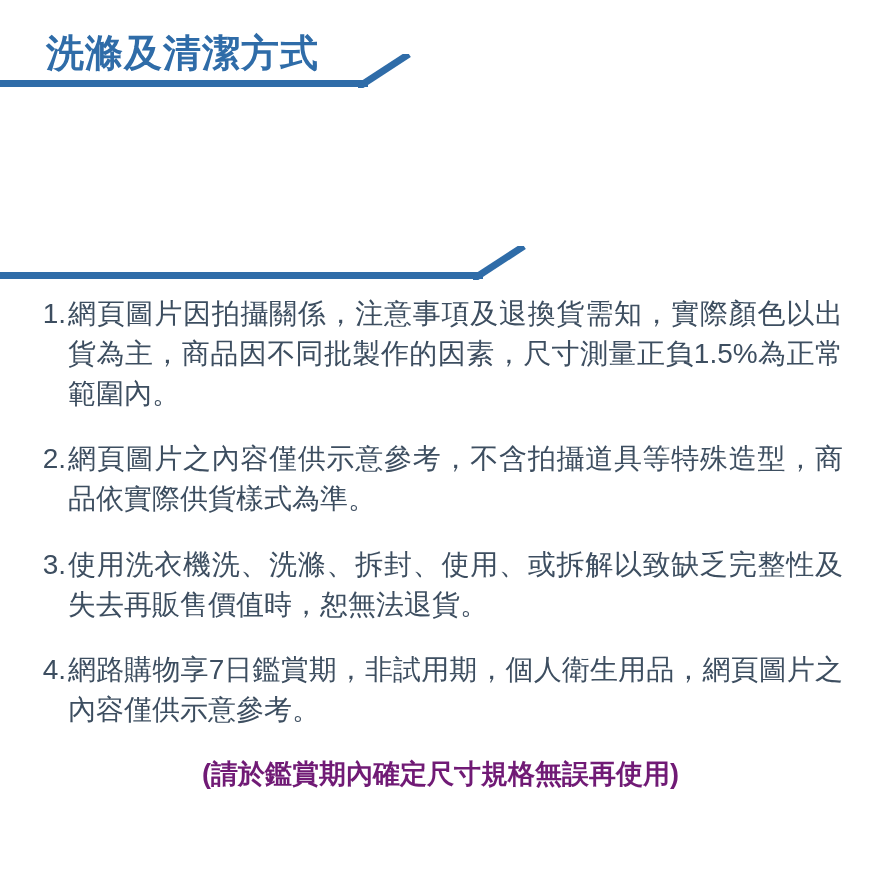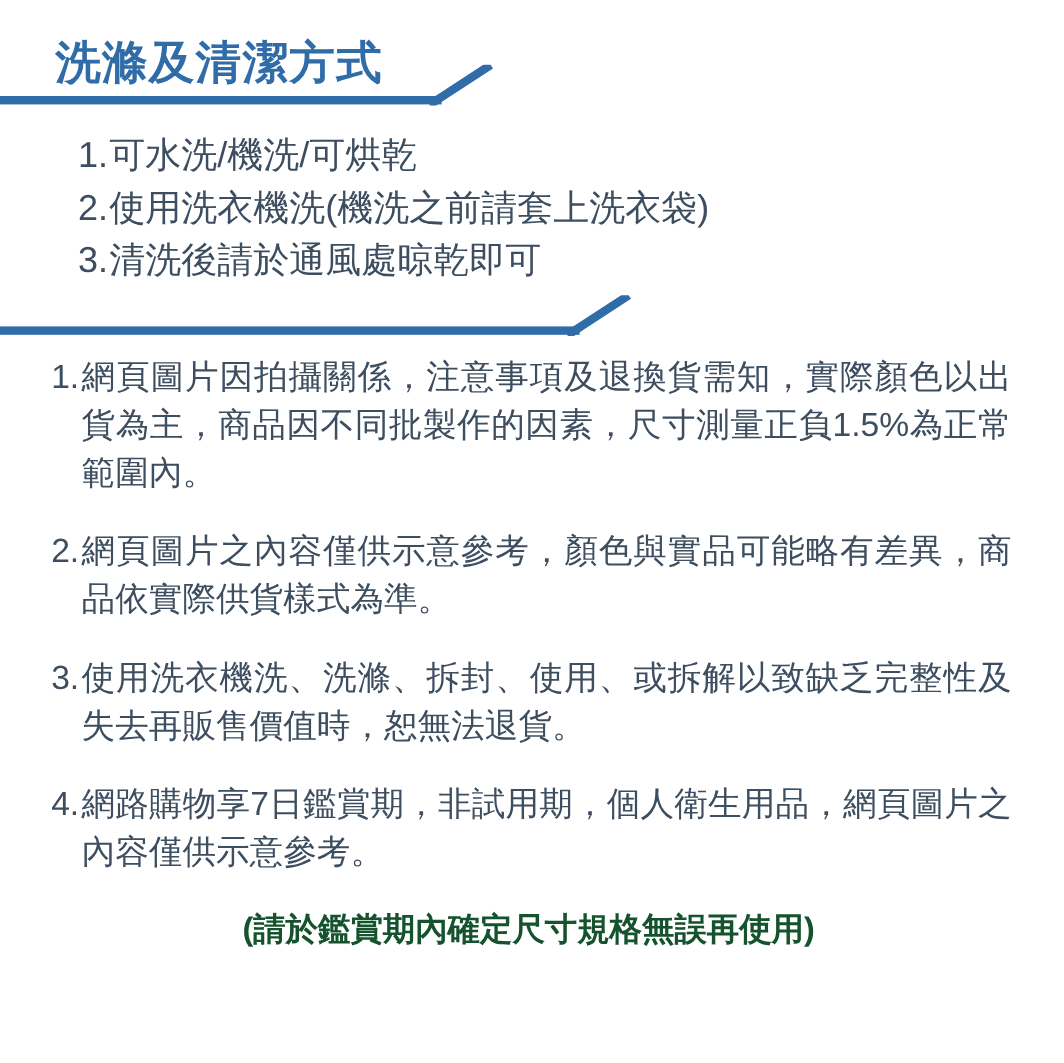--- a/index.html
+++ b/index.html
@@ -101,21 +101,21 @@
   .notice-list li .body {
     flex: 1 1 auto;
     text-align: justify;
     text-justify: inter-ideograph;
   }
 
   .footer-note {
     text-align: center;
     font-size: 27px;
     font-weight: bold;
-    color: #14532d;
+    color: #701a75;
     margin-top: 2px;
     padding-right: 6px;
   }
 
   .block-wash { position: absolute; left: 0; top: 32px; width: 887px; }
   .block-notice { position: absolute; left: 0; top: 268px; width: 887px; }
 </style>
 </head>
 <body>
 
@@ -129,31 +129,20 @@
 
     <div class="head-rule">
       <div class="bar" style="width: 368px;"></div>
       <div class="tick" style="left: 358px;">
         <svg width="60" height="34" viewBox="0 0 60 34" xmlns="http://www.w3.org/2000/svg">
           <path d="M2 32 L48 2" stroke="#2f6ca8" stroke-width="7" fill="none" stroke-linecap="square"></path>
         </svg>
       </div>
     </div>
 
-    <ul class="wash-list">
-      <li>
-        <span class="num">1.</span><span>可水洗/機洗/可烘乾</span>
-      </li>
-      <li>
-        <span class="num">2.</span><span>使用洗衣機洗(機洗之前請套上洗衣袋)</span>
-      </li>
-      <li>
-        <span class="num">3.</span><span>清洗後請於通風處晾乾即可</span>
-      </li>
-    </ul>
   </div>
 
   <div class="block-notice">
 
 
     <div class="head-rule">
       <div class="bar" style="width: 483px;"></div>
       <div class="tick" style="left: 473px;">
         <svg width="60" height="34" viewBox="0 0 60 34" xmlns="http://www.w3.org/2000/svg">
           <path d="M2 32 L48 2" stroke="#2f6ca8" stroke-width="7" fill="none" stroke-linecap="square"></path>
@@ -161,21 +150,21 @@
       </div>
     </div>
 
     <ul class="notice-list">
       <li>
         <span class="num">1.</span>
         <span class="body">網頁圖片因拍攝關係，注意事項及退換貨需知，實際顏色以出貨為主，商品因不同批製作的因素，尺寸測量正負1.5%為正常範圍內。</span>
       </li>
       <li>
         <span class="num">2.</span>
-        <span class="body">網頁圖片之內容僅供示意參考，顏色與實品可能略有差異，商品依實際供貨樣式為準。</span>
+        <span class="body">網頁圖片之內容僅供示意參考，不含拍攝道具等特殊造型，商品依實際供貨樣式為準。</span>
       </li>
       <li>
         <span class="num">3.</span>
         <span class="body">使用洗衣機洗、洗滌、拆封、使用、或拆解以致缺乏完整性及失去再販售價值時，恕無法退貨。</span>
       </li>
       <li>
         <span class="num">4.</span>
         <span class="body">網路購物享7日鑑賞期，非試用期，個人衛生用品，網頁圖片之內容僅供示意參考。</span>
       </li>
     </ul>

